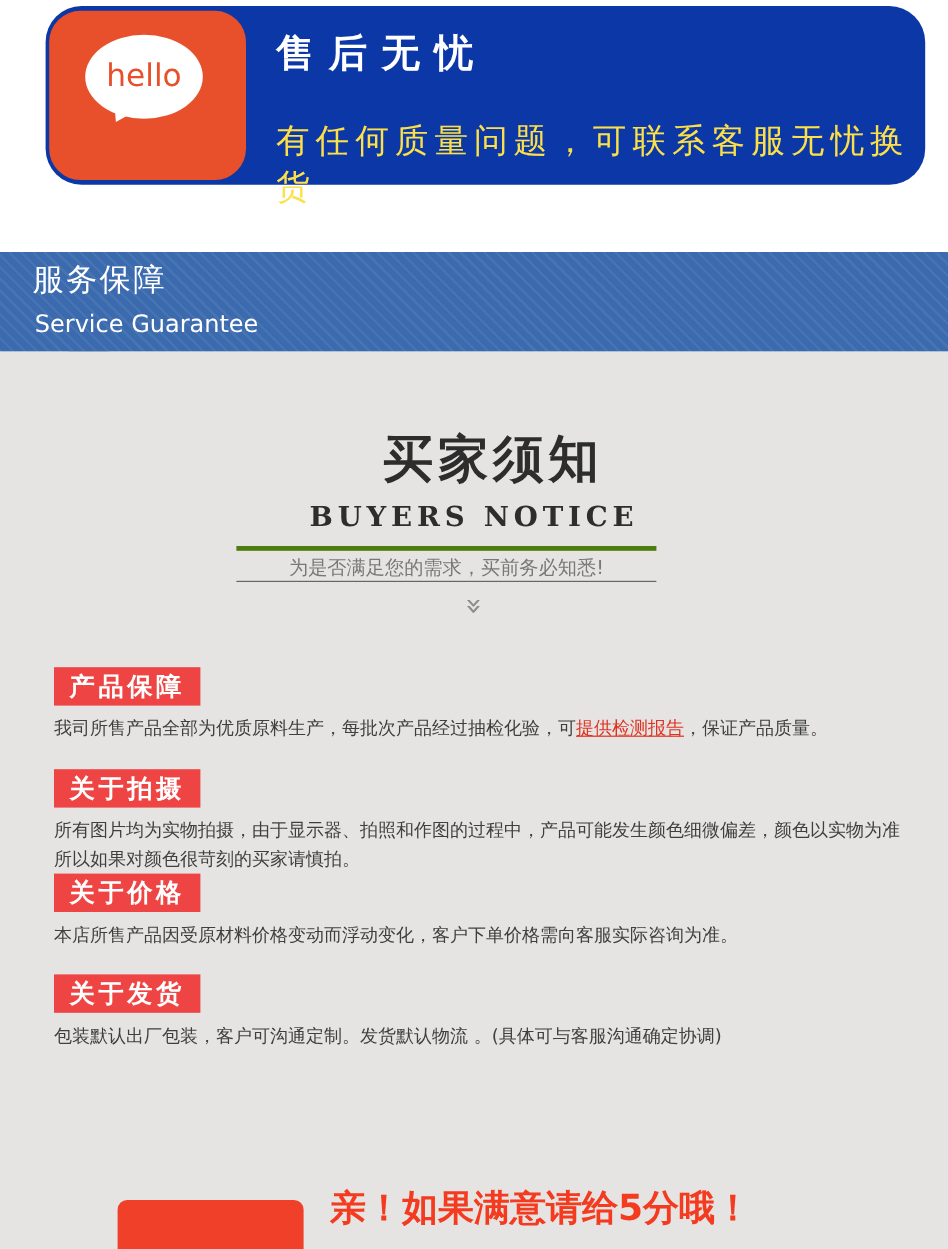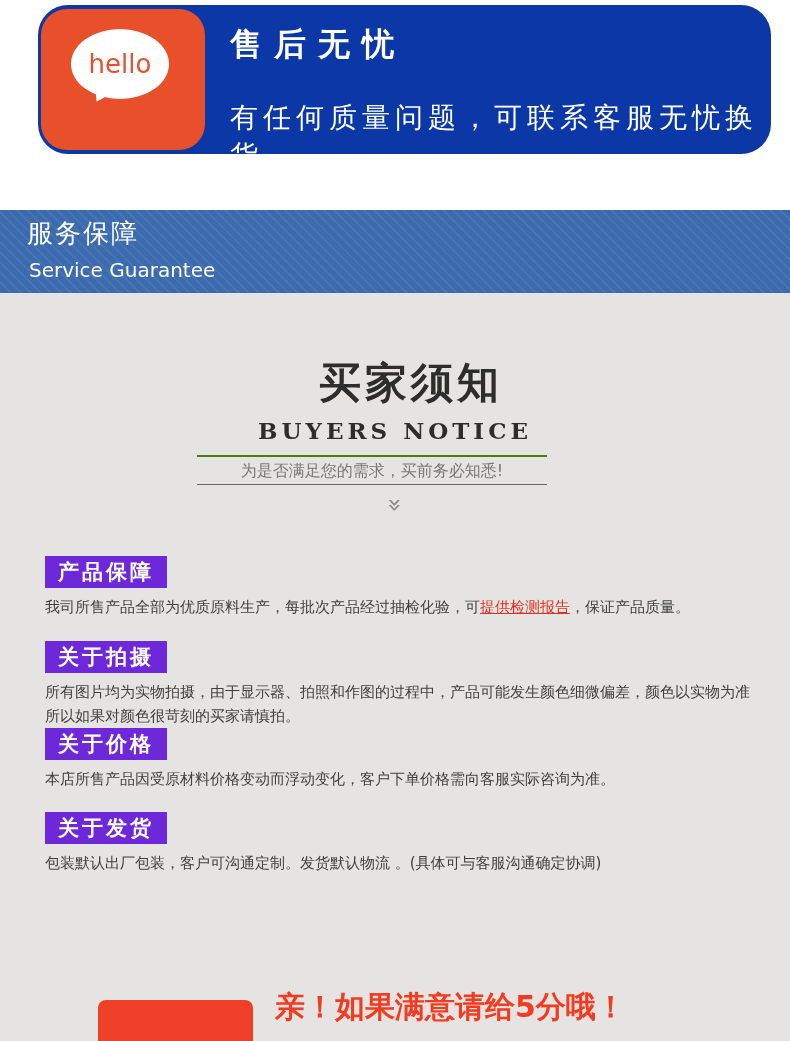--- a/index.html
+++ b/index.html
@@ -29,21 +29,21 @@
     width:0; height:0; border:11px solid transparent;
     border-top:17px solid #ffffff; transform:rotate(28deg);
   }
   .bubble-label { color:#E8502B; font-size:26px; }
   .banner-title {
     position:absolute; left:192px; top:18px;
     font-size:32px; font-weight:bold; color:#ffffff; letter-spacing:12px;
   }
   .banner-subtitle {
     position:absolute; left:192px; top:94px;
-    font-size:28px; color:#ffffff; letter-spacing:5px;
+    font-size:28px; color:#fde047; letter-spacing:5px;
   }
 
   
   .band {
     position:absolute; left:0; top:210px; width:790px; height:83px;
     background-color:#3B6BAE;
     background-image:repeating-linear-gradient(45deg, rgba(255,255,255,0.06) 0 2px, transparent 2px 7px);
   }
   .band-cn {
     position:absolute; left:27px; top:6px;
@@ -69,40 +69,40 @@
     font-family:"DejaVu Serif","Liberation Serif",serif;
     font-size:42px; font-weight:bold; color:#2d2d2d; letter-spacing:4px;padding-left:32px;
   }
   .notice-en {
     position:absolute; top:124px; left:0; width:100%; text-align:center;
     font-family:"DejaVu Serif","Liberation Serif",serif;
     font-size:23px; font-weight:bold; color:#2d2d2d; letter-spacing:4px;
   }
   .tagline {
     position:absolute; top:162px; left:197px; width:350px;
-    border-top:2px solid #4d7c0f; border-bottom:1px solid #666;
+    border-top:4px solid #4d7c0f; border-bottom:1px solid #666;
     text-align:center; font-size:16px; color:#787878;
     line-height:28px; height:30px;
   }
   .chevron {
     position:absolute; top:200px; left:0; width:100%; text-align:center;
     color:#8b8b8b; font-size:24px; line-height:24px;
   }
   .chevron::before {
     content:"\00BB"; display:inline-block; transform:rotate(90deg);
   }
 
   
   .section { position:absolute; left:45px; right:20px; }
   .section-1 { top:263px; }
   .section-2 { top:348px; }
   .section-3 { top:435px; }
   .section-4 { top:519px; }
   .section-label {
-    display:inline-block; background:#6d28d9; color:#ffffff;
+    display:inline-block; background:#ef4444; color:#ffffff;
     font-size:21px; font-weight:bold; line-height:32px; height:32px;
     padding:0 13px; letter-spacing:3px;text-align:center;
   }
   .section-body {
     margin-top:7px; font-size:15px; line-height:24px; color:#3f3f3f;
   }
   .hl { color:#DF3222;text-decoration:underline; }
 
   
   .footer-text {

